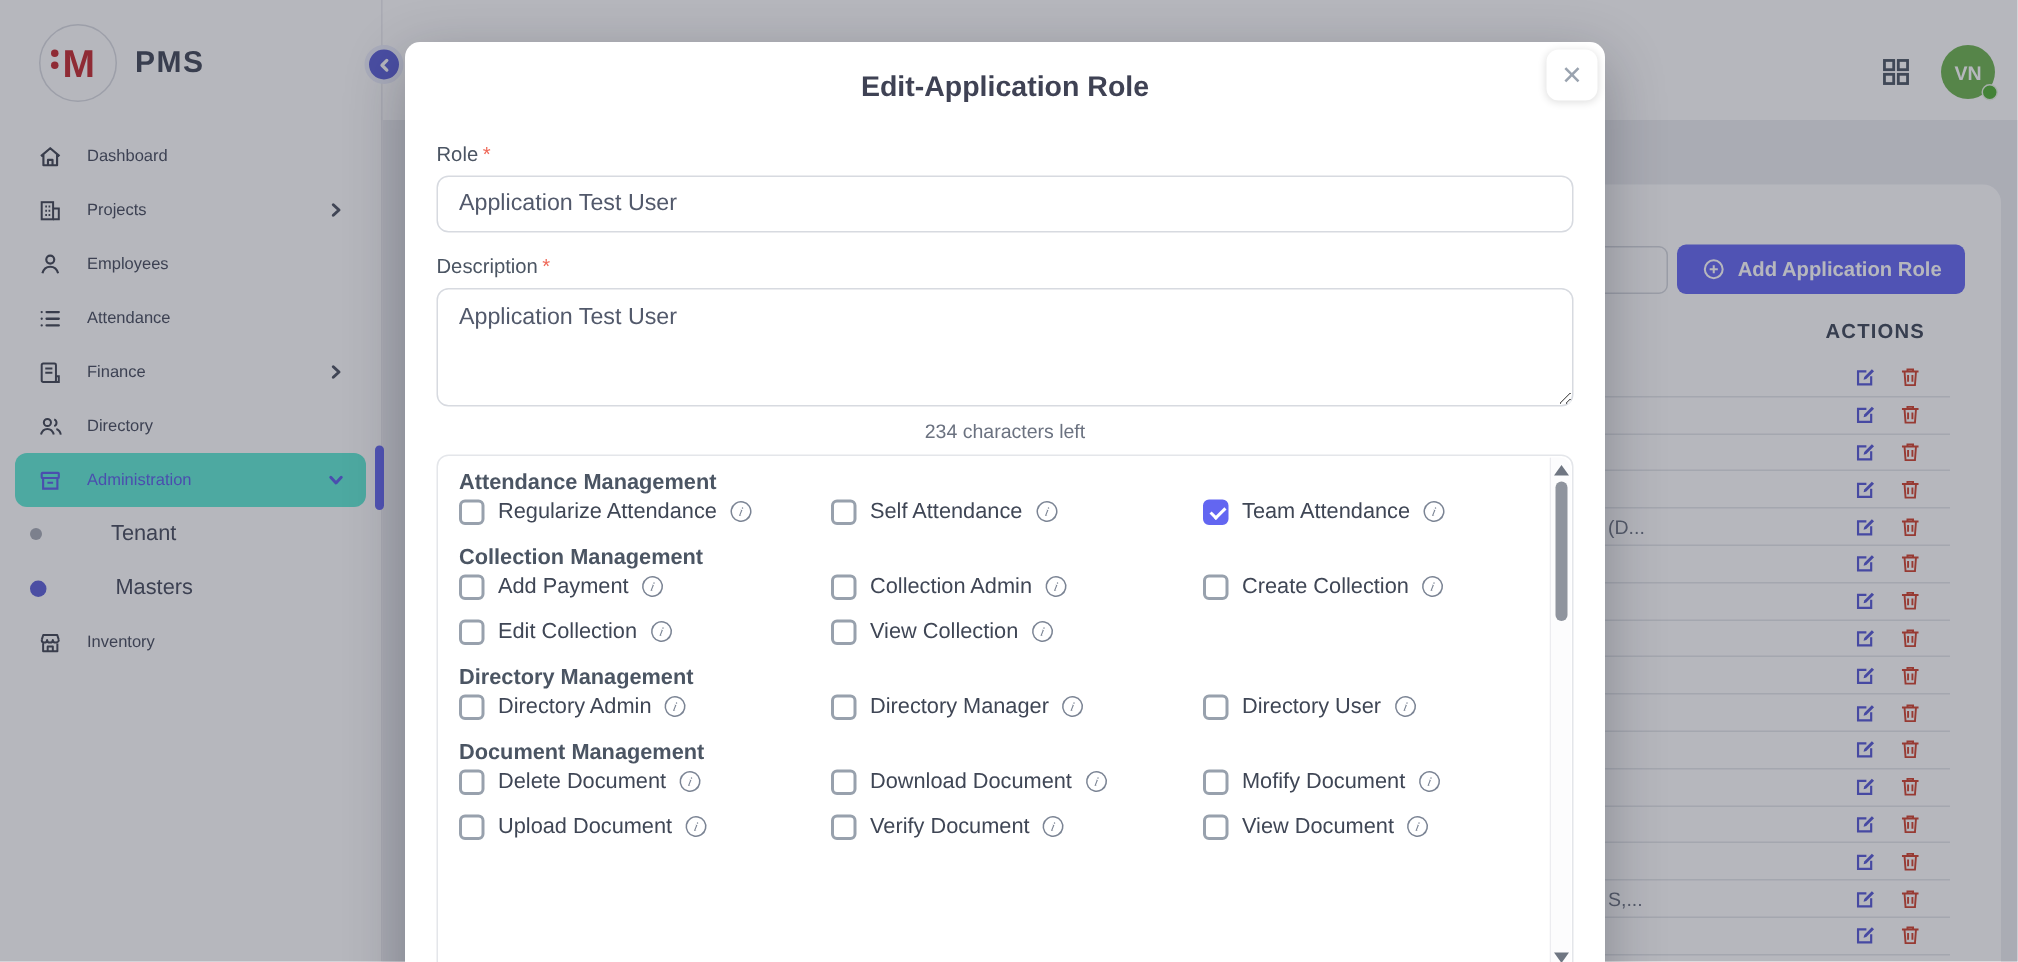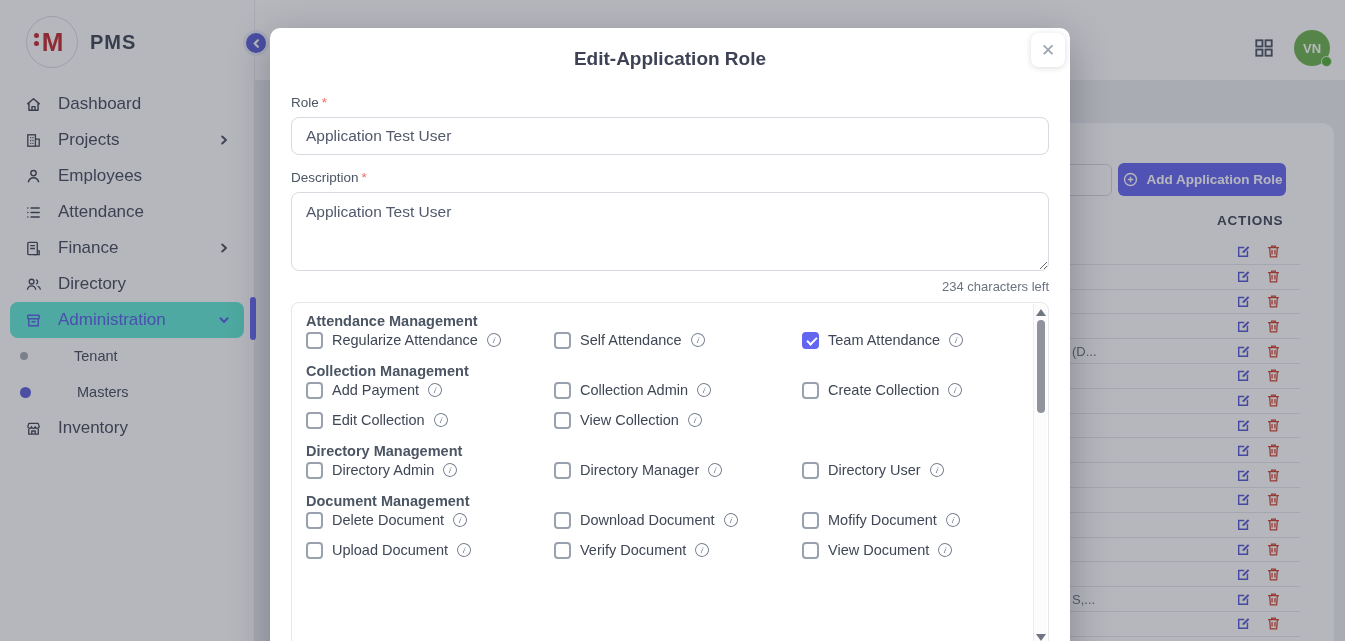--- a/index.html
+++ b/index.html
@@ -15,21 +15,21 @@
              border-right:1px solid #ececf0; z-index:1; }
   .logo-row { display:flex; align-items:center; gap:12px; padding:16px 0 14px 26px; }
   .logo-circle { width:52px; height:52px; border-radius:50%; border:1px solid #d9dbe1;
                  display:flex; align-items:center; justify-content:center; background:#fff; }
   .logo-m { color:#c4282e; font-weight:bold; font-size:26px; letter-spacing:-1px; position:relative; }
   .logo-m::before { content:""; position:absolute; left:-8px; top:6px; width:5px; height:5px;
                     border-radius:50%; background:#c4282e; box-shadow:0 8px 0 #c4282e; }
   .app-name { font-size:20px; font-weight:bold; color:#3f4656; letter-spacing:1px; }
   .menu { margin-top:4px; }
   .side-item { display:flex; align-items:center; height:36px; margin:0 10px; padding:0 14px;
-               border-radius:8px; color:#454b5c; font-size:17px; cursor:pointer; position:relative; }
+               border-radius:8px; color:#454b5c; font-size:11px; cursor:pointer; position:relative; }
   .side-item .s-icon { width:20px; height:20px; color:#3f4452; flex:0 0 20px; display:flex; align-items:center; }
   .side-item .s-icon svg { width:19px; height:19px; }
   .side-item .s-label { margin-left:14px; }
   .side-item .s-chev { margin-left:auto; width:12px; height:12px; color:#4a5060; display:flex; }
   .side-item.active { background:#5eead4; color:#5a5ee8; }
   .side-item.active .s-icon, .side-item.active .s-chev { color:#5a5ee8; }
   .side-sub { display:flex; align-items:center; height:36px; padding-left:20px; font-size:14.5px; color:#454b5c; cursor:pointer; }
   .side-sub .dot { width:8px; height:8px; border-radius:50%; background:#a7abb5; }
   .side-sub.active .dot { width:11px; height:11px; background:#5b5fd8; }
   .side-sub .s-label { margin-left:46px; }
@@ -49,21 +49,21 @@
             display:flex; align-items:center; justify-content:center; cursor:pointer; }
   .avatar .status-dot { position:absolute; right:-2px; bottom:-1px; width:11px; height:11px;
                         border-radius:50%; background:#4fae32; border:1px solid #e7f3e2; }
 
   
   .content-bg { position:absolute; left:255px; top:80px; right:0; bottom:0; background:#edeef2; }
   .panel { position:absolute; left:285px; top:123px; width:1049px; height:600px; background:#ffffff;
            border-radius:12px; }
   .search-box { position:absolute; left:930px; top:164px; width:182px; height:32px; background:#fff;
                 border:1px solid #d5d8dd; border-radius:6px; font-size:14px; color:#4b5563; padding:0 10px; }
-  .add-btn { position:absolute; left:1118px; top:163px; width:168px; height:33px; background:#6366f1;
+  .add-btn { position:absolute; left:1118px; top:163px; width:192px; height:33px; background:#6366f1;
              border:none; border-radius:6px; color:#fff; font-size:13.5px; font-weight:bold;
              display:flex; align-items:center; justify-content:center; gap:8px; cursor:pointer;
              font-family:"Liberation Sans", sans-serif; }
   .add-btn svg { width:17px; height:17px; }
   .actions-head { position:absolute; left:1217px; top:213px; width:80px; font-size:13.5px; font-weight:bold;
                   color:#3d4657; letter-spacing:0.8px; }
   .rows { position:absolute; left:1040px; top:240px; width:260px; }
   .t-row { position:relative; height:24.8px; border-bottom:1px solid #e4e6ea;
            display:flex; align-items:center; justify-content:flex-end; gap:13px; padding-right:18px; }
   .t-row .frag { position:absolute; left:32px; font-size:13px; color:#6b7280; }
@@ -84,21 +84,21 @@
                color:#9aa3af; font-size:17px; cursor:pointer; display:flex; align-items:center; justify-content:center;
                font-family:"Liberation Sans", sans-serif; }
   .field-label { margin-top:25px; font-size:13.5px; color:#4b5563; }
   .field-label .req { color:#ef6a5a; margin-left:3px; }
   .txt-input { width:100%; height:38px; margin-top:7px; border:1px solid #d7dae0; border-radius:8px;
                padding:0 14px; font-size:15.5px; color:#52596b; font-family:"Liberation Sans", sans-serif; }
   .field-label.desc { margin-top:15px; }
   .txt-area { width:100%; height:79px; margin-top:7px; border:1px solid #d7dae0; border-radius:8px;
               padding:9px 14px; font-size:15.5px; color:#52596b; font-family:"Liberation Sans", sans-serif;
               line-height:1.35; }
-  .chars-left { margin-top:4px; text-align:right; font-size:13px; color:#6b7280; }
+  .chars-left { margin-top:4px; text-align:center; font-size:13px; color:#6b7280; }
 
   .perm-panel { position:relative; margin-top:8px; height:346px; border:1px solid #e4e6ea; border-radius:8px;
                 overflow:hidden; padding:6px 30px 0 14px; }
   .sec-title { margin-top:12px; font-size:14.5px; font-weight:bold; color:#4b5563; }
   .sec-title:first-child { margin-top:4px; }
   .perm-grid { display:grid; grid-template-columns:248px 248px 248px; row-gap:8px; margin-top:0;text-align:center; }
   .perm-item { display:flex; align-items:center; height:22px; gap:9px; }
   .cb { width:17px; height:17px; border:2px solid #98a1ad; border-radius:4px; background:#fff;
         flex:0 0 17px; position:relative; cursor:pointer; }
   .cb.checked { background:#6366f1; border-color:#6366f1; }

